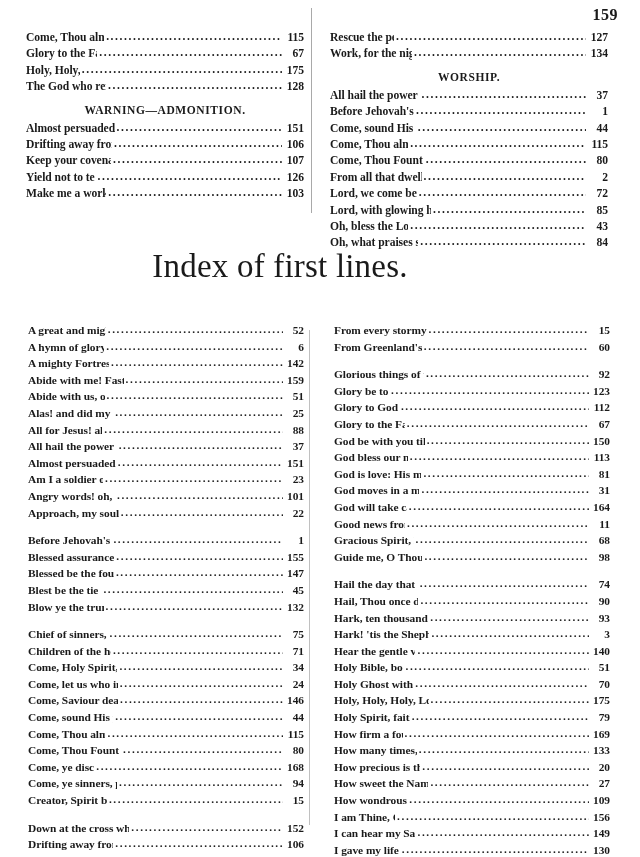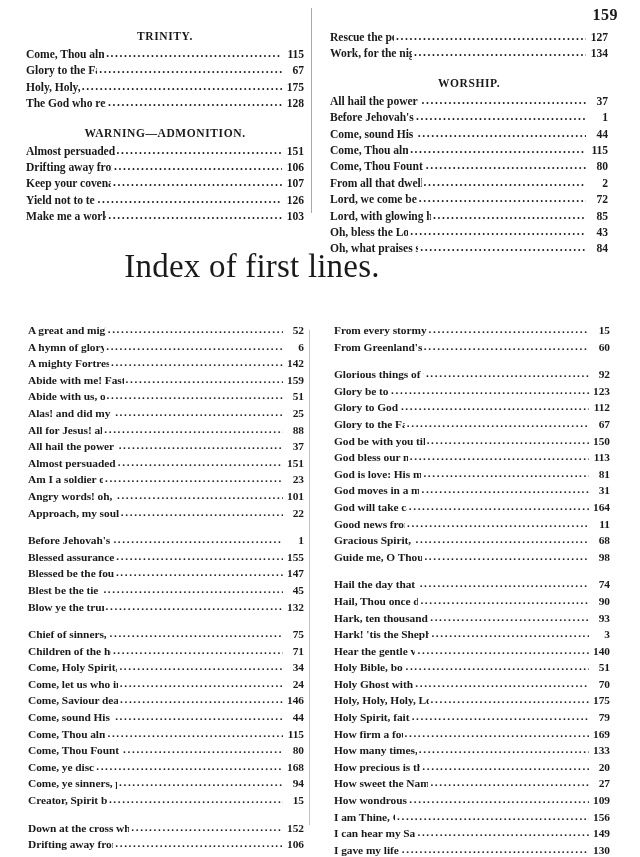--- a/index.html
+++ b/index.html
@@ -71,21 +71,21 @@
 
   
   .sec-head {
     text-align: center;
     font-size: 11.5px;
     font-weight: bold;
     letter-spacing: 0.6px;
     margin: 0 0 5px 0;
     font-family: "Liberation Serif", "DejaVu Serif", serif;
   }
-  .sec-head.gap { margin-top: 14px; }
+  .sec-head.gap { margin-top: 8px; }
 
   
   .entry {
     display: flex;
     align-items: baseline;
     font-size: 11.6px;
     line-height: 16.4px;
     white-space: nowrap;
     font-weight: bold;
     letter-spacing: -0.05px;
@@ -119,20 +119,21 @@
   .index-title {
     position: absolute;
     top: 248px;
     left: 0;
     width: 504px;
     text-align: center;
     font-size: 33px;
     font-weight: normal;
     letter-spacing: 0.2px;
     font-family: "Liberation Serif", "DejaVu Serif", serif;
+    padding-left: 28px;
   }
 
   
   .lines-region {
     position: absolute;
     top: 322px;
     left: 0;
     width: 640px;
   }
   .lines-col {
@@ -157,21 +158,20 @@
 
 <div class="page">
 
   <div class="page-number">159</div>
 
   <div class="rule-top"></div>
   <div class="rule-bottom"></div>
 
   <div class="top-region">
     <div class="top-col left" id="topical-left">
-        <div class="sec-head">TRINITY.</div>
         <div>
           <div class="entry">
             <span class="title">Come, Thou almighty King</span>
             <span class="leader"></span>
             <span class="pg">115</span>
           </div>
           <div class="entry">
             <span class="title">Glory to the Father give</span>
             <span class="leader"></span>
             <span class="pg">67</span>

